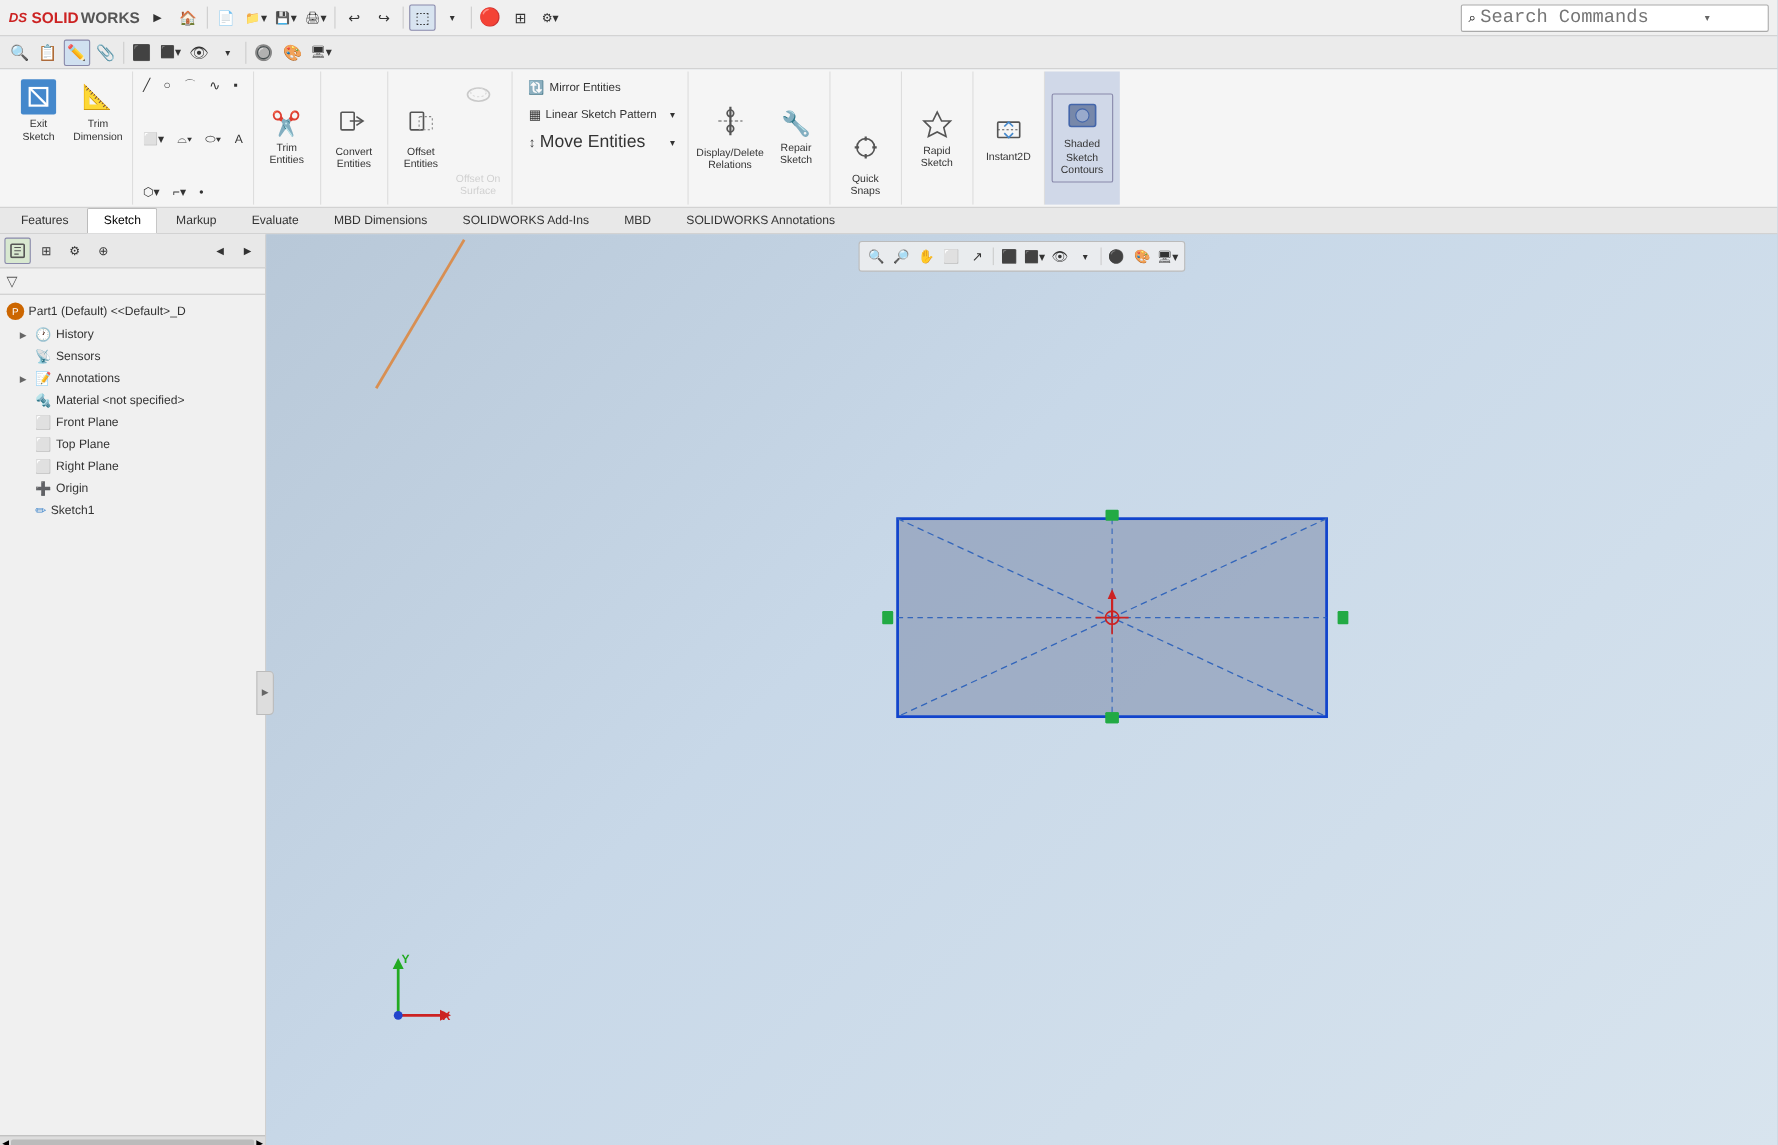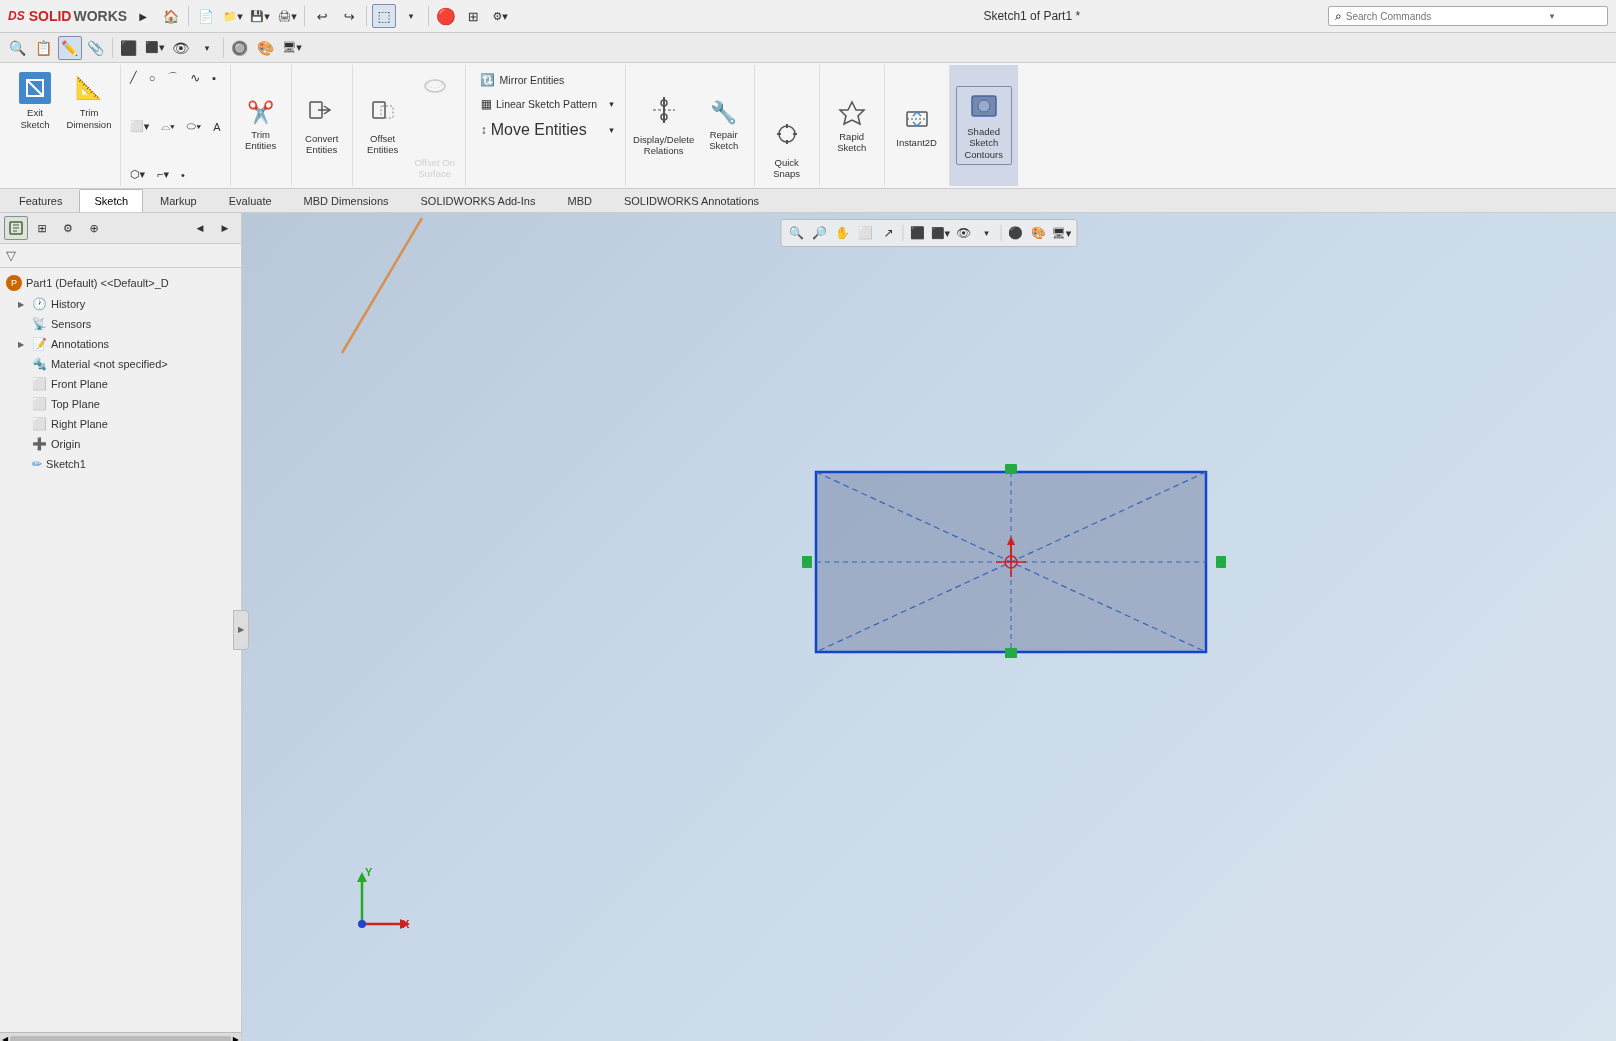--- a/index.html
+++ b/index.html
@@ -276,25 +276,24 @@
     <div class="tb-icon">↪</div>
     <div class="tb-sep"></div>
     <div class="tb-icon" style="background:#d8e4f0;border-color:#88a;font-size:14px;">⬚</div>
     <div class="tb-icon" style="font-size:9px;">▾</div>
     <div class="tb-sep"></div>
     <div class="tb-icon" style="font-size:16px;">🔴</div>
     <div class="tb-icon">⊞</div>
     <div class="tb-icon" style="font-size:11px;">⚙▾</div>
   </div>
 
-  <div class="doc-title">Sketch1 of Part1 *</div>
 
   <div class="search-box">
     <span style="font-size:12px;">⌕</span>
-    <input type="text" style="border: none; outline: none; font-size: 10px; width: 200px;" placeholder="Search Commands">
+    <input type="text" style="border: none; outline: none; font-size: 17px; width: 200px; font-family: Liberation Mono, monospace;" placeholder="Search Commands">
     <span style="font-size:9px;color:#666;">▾</span>
   </div>
 </div>
 
 <div id="quick-toolbar" style="height:30px;background:#ebebeb;display:flex;align-items:center;padding:2px 6px;gap:2px;border-bottom:1px solid #ccc;">
   <div class="sidebar-tb-btn" style="font-size:14px;">🔍</div>
   <div class="sidebar-tb-btn" style="font-size:14px;">📋</div>
   <div class="sidebar-tb-btn active" style="font-size:14px;background:#d0e0f0;border-color:#88a;">✏️</div>
   <div class="sidebar-tb-btn" style="font-size:14px;">📎</div>
   <div class="tb-sep"></div>

